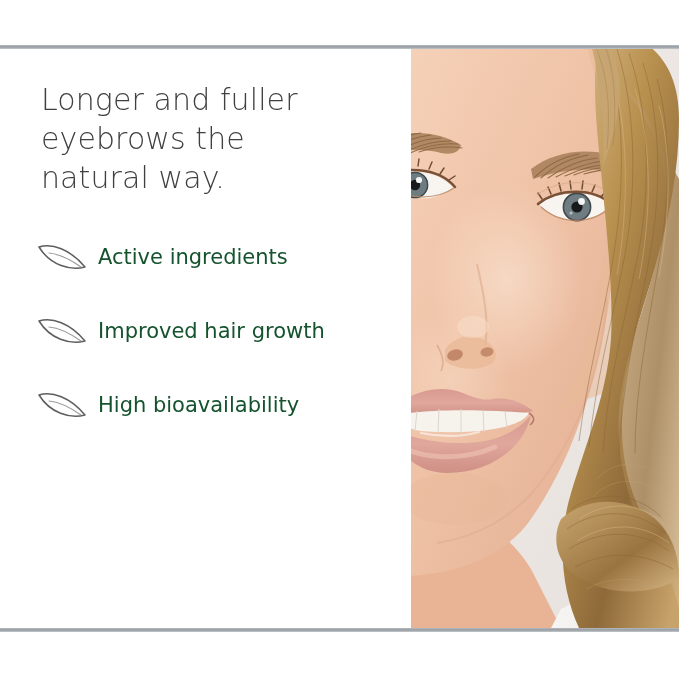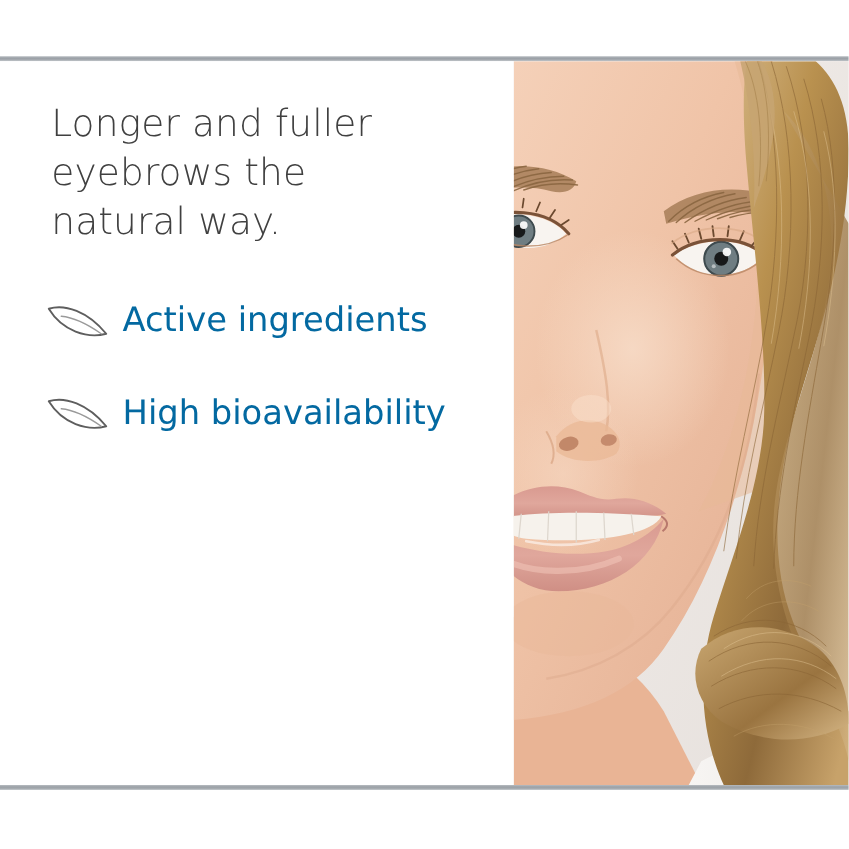--- a/index.html
+++ b/index.html
@@ -87,23 +87,23 @@
     flex: 0 0 auto;
     width: 52px;
     height: 34px;
     margin-right: 10px;
     display: block;
   }
 
   .feature-label {
     font-family: "DejaVu Sans", sans-serif;
     font-weight: 400;
-    font-size: 27px;
+    font-size: 21px;
     line-height: 24px;
-    color: #0369a1;
+    color: #14532d;
     white-space: nowrap;
   }
 
   
   .photo-panel {
     position: absolute;
     left: 411px;
     top: 0;
     width: 268px;
     height: 579px;
@@ -135,20 +135,27 @@
       <div class="features">
 
         <div class="feature">
           <svg class="leaf-icon" viewBox="0 0 52 34">
             <path d="M3 7 C16 3, 34 9, 49 27 C34 31, 14 25, 3 7 Z" fill="none" stroke="#5e5e5e" stroke-width="1.5" stroke-linejoin="round"></path>
             <path d="M13 13 C24 14, 35 20, 45 27" fill="none" stroke="#9a9a9a" stroke-width="1.1" stroke-linecap="round"></path>
           </svg>
           <span class="feature-label">Active ingredients</span>
         </div>
 
+        <div class="feature">
+          <svg class="leaf-icon" viewBox="0 0 52 34">
+            <path d="M3 7 C16 3, 34 9, 49 27 C34 31, 14 25, 3 7 Z" fill="none" stroke="#5e5e5e" stroke-width="1.5" stroke-linejoin="round"></path>
+            <path d="M13 13 C24 14, 35 20, 45 27" fill="none" stroke="#9a9a9a" stroke-width="1.1" stroke-linecap="round"></path>
+          </svg>
+          <span class="feature-label">Improved hair growth</span>
+        </div>
 
 
         <div class="feature last">
           <svg class="leaf-icon" viewBox="0 0 52 34">
             <path d="M3 7 C16 3, 34 9, 49 27 C34 31, 14 25, 3 7 Z" fill="none" stroke="#5e5e5e" stroke-width="1.5" stroke-linejoin="round"></path>
             <path d="M13 13 C24 14, 35 20, 45 27" fill="none" stroke="#9a9a9a" stroke-width="1.1" stroke-linecap="round"></path>
           </svg>
           <span class="feature-label">High bioavailability</span>
         </div>
 

